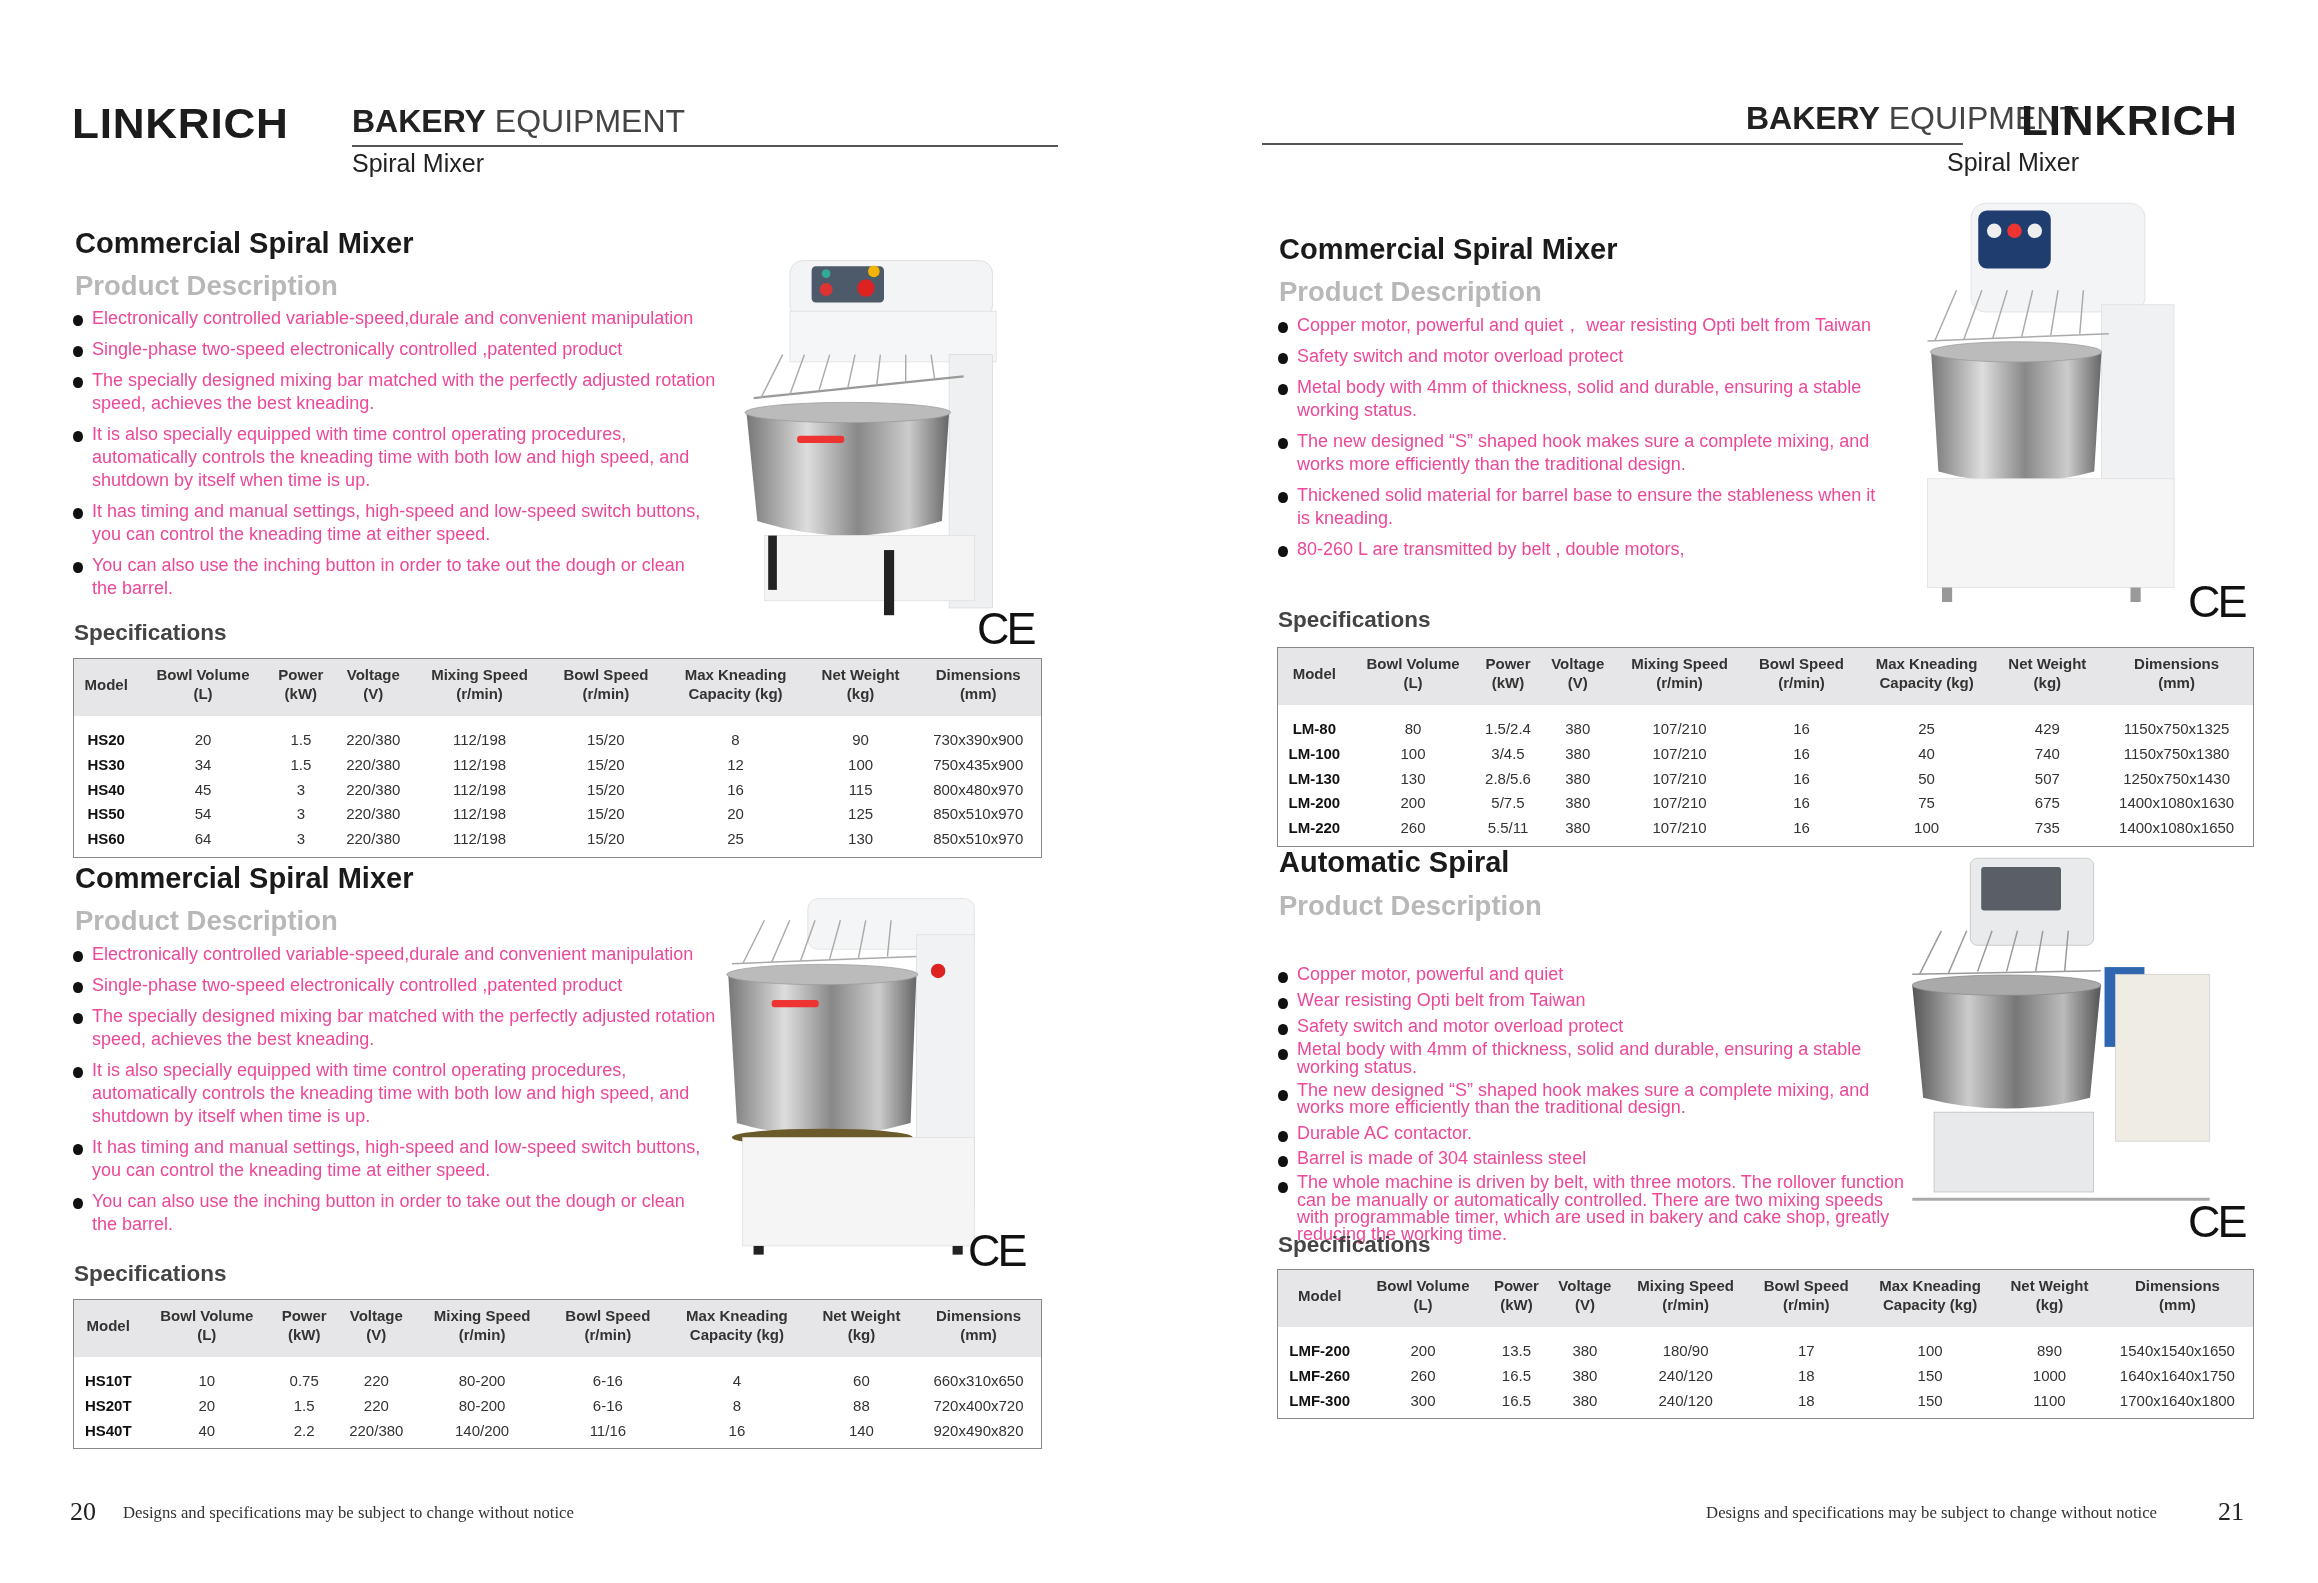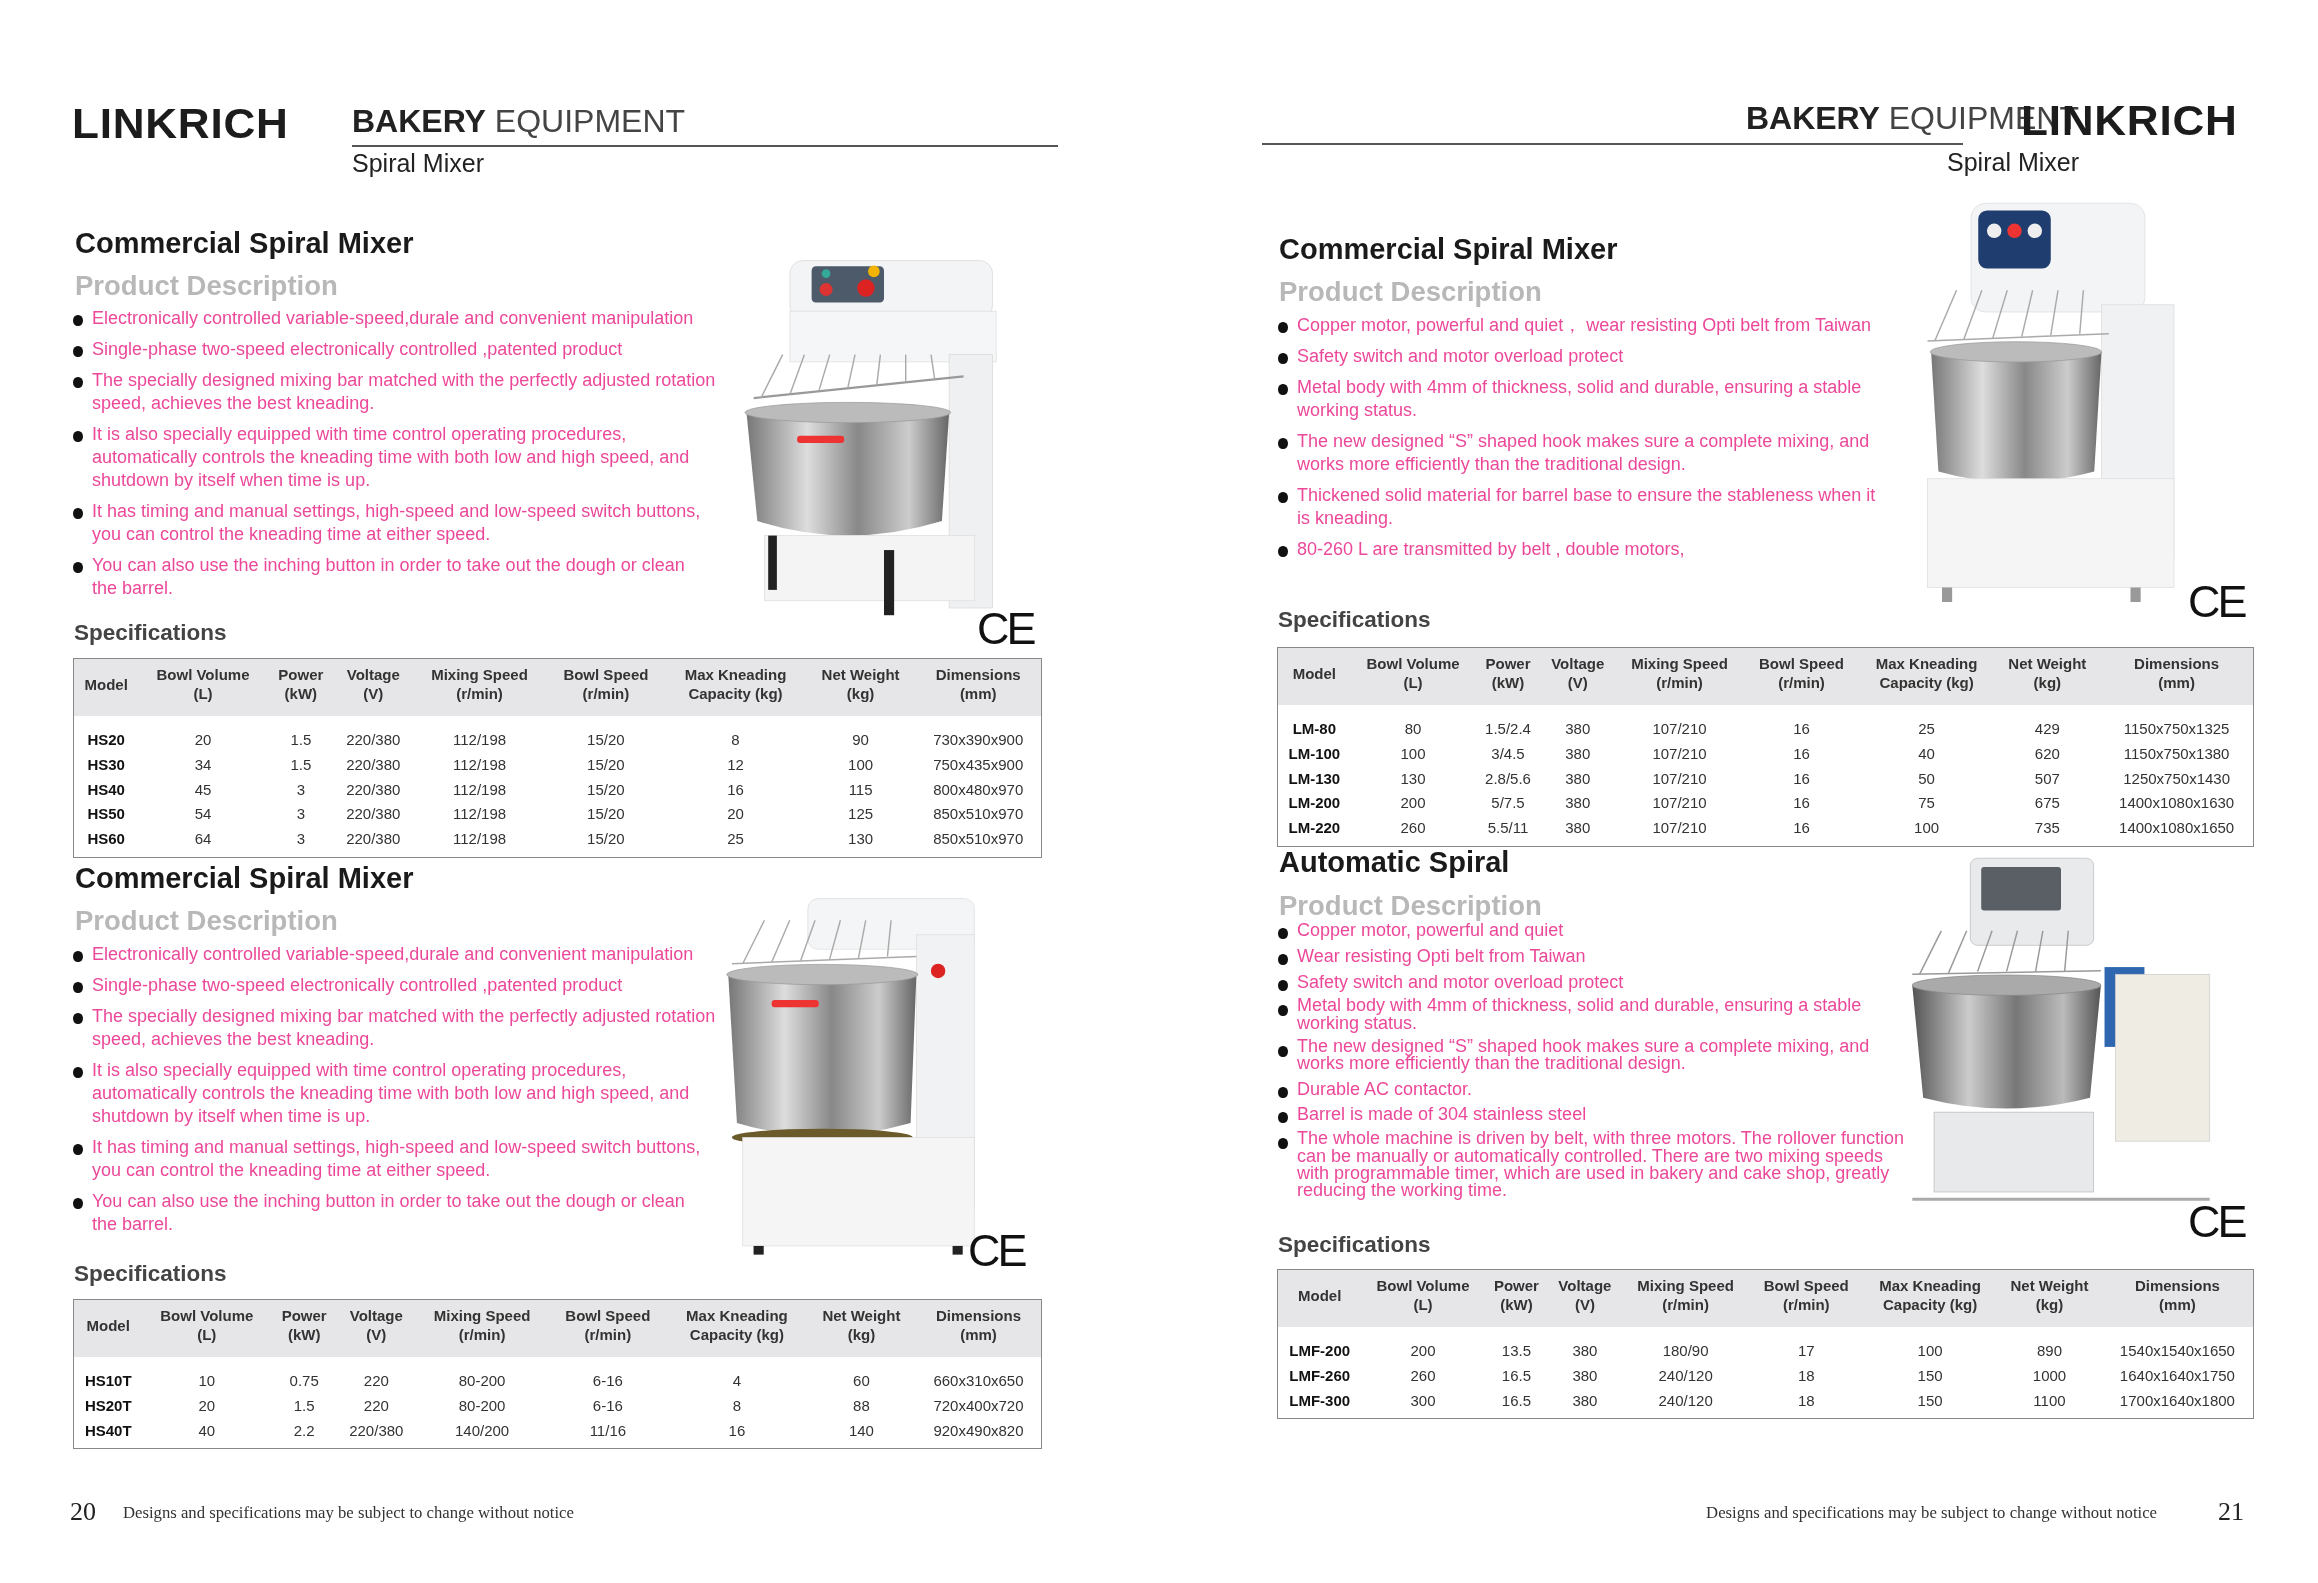--- a/index.html
+++ b/index.html
@@ -11,21 +11,21 @@
   .hdr-title{position:absolute;font-size:32px;color:#222;}
   .hdr-title b{font-weight:bold;}
   .hdr-title span.light{color:#444;font-weight:normal;}
   .hdr-line{position:absolute;height:2.2px;background:#555;}
   .hdr-sub{position:absolute;font-size:25px;color:#222;}
   .sec-title{position:absolute;font-size:29px;font-weight:bold;color:#1a1a1a;}
   .sec-desc{position:absolute;font-size:27.5px;font-weight:bold;color:#b8b8b8;}
   ul.bullets{position:absolute;margin:0;padding:0;list-style:none;font-size:18px;color:#ec4899;line-height:23px;}
   ul.bullets li{position:relative;padding-left:20px;margin-bottom:8px;}
   ul.bullets li::before{content:"";position:absolute;left:1.4px;top:8px;width:9.4px;height:11px;border-radius:50%;background:#111;}
-  ul.bullets.tight{line-height:20px;}
+  ul.bullets.tight{line-height:20px;margin-top:44px;}
   ul.bullets.tight li{margin-bottom:5.8px;}
   .spec-label{position:absolute;font-size:22.5px;font-weight:bold;color:#444;}
   table.spec{position:absolute;border-collapse:collapse;border:1.4px solid #888;font-size:15px;color:#333;background:#fff;}
   table.spec thead tr{background:#e6e6e8;}
   table.spec th{font-weight:bold;color:#333;padding:5.8px 2.9px 11.6px;line-height:19.6px;text-align:center;}
   table.spec td{text-align:center;padding:2.9px 2.9px;height:19px;}
   table.spec tbody tr:first-child td{padding-top:14.5px;}
   table.spec tbody tr:last-child td{padding-bottom:8.7px;}
   table.spec td.model{font-weight:bold;color:#111;}
   .footer-num{position:absolute;font-family:"Liberation Serif",serif;font-size:26px;color:#222;}
@@ -344,21 +344,21 @@
           <td>1150x750x1325</td>
         </tr>
         <tr>
           <td class="model">LM-100</td>
           <td>100</td>
           <td>3/4.5</td>
           <td>380</td>
           <td>107/210</td>
           <td>16</td>
           <td>40</td>
-          <td>620</td>
+          <td>740</td>
           <td>1150x750x1380</td>
         </tr>
         <tr>
           <td class="model">LM-130</td>
           <td>130</td>
           <td>2.8/5.6</td>
           <td>380</td>
           <td>107/210</td>
           <td>16</td>
           <td>50</td>

